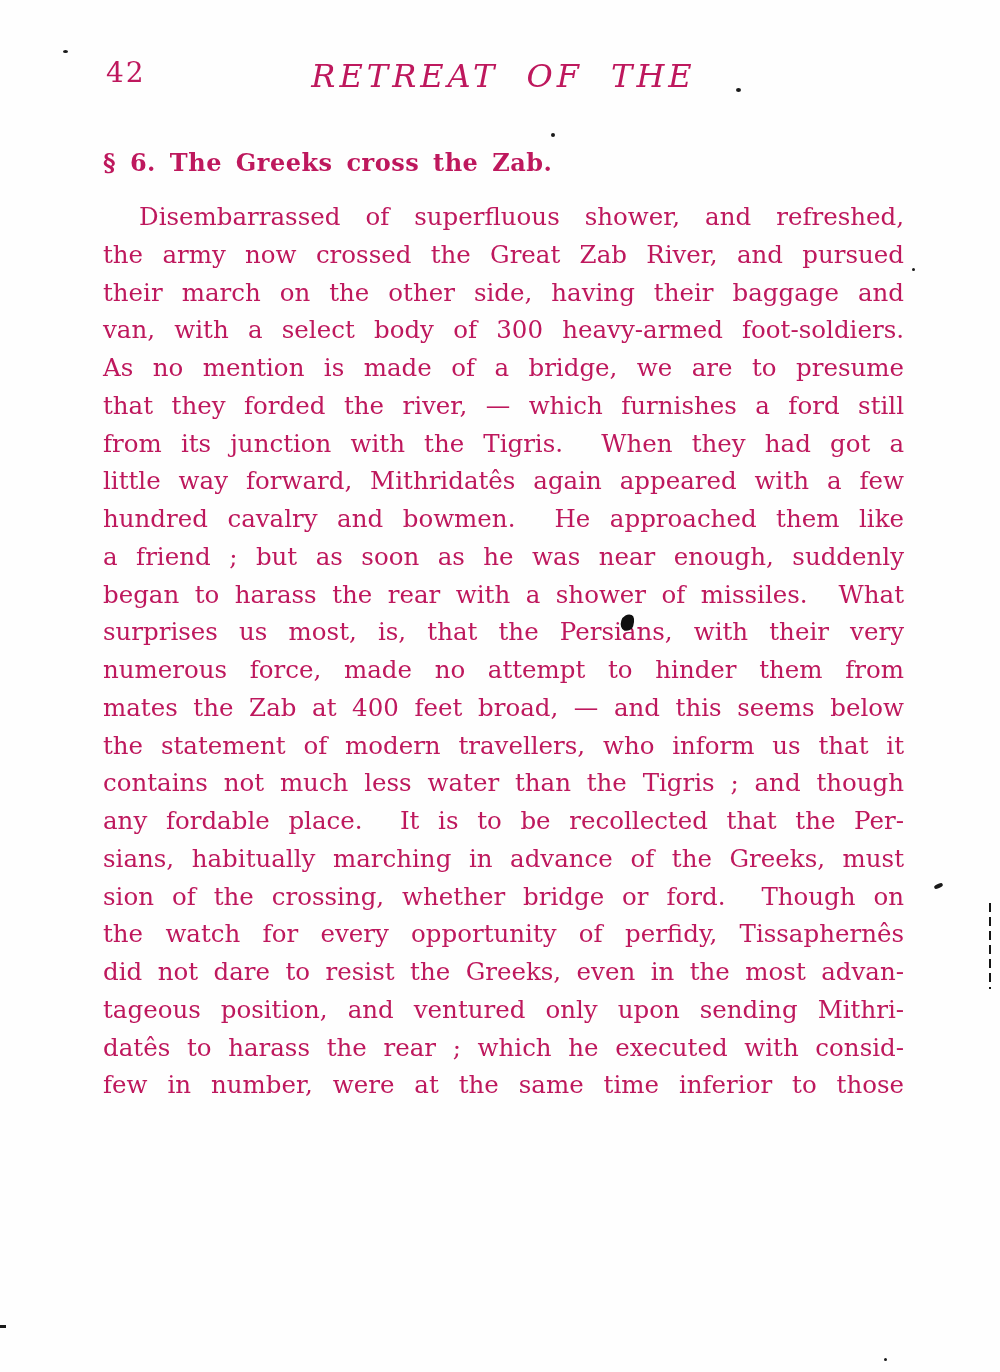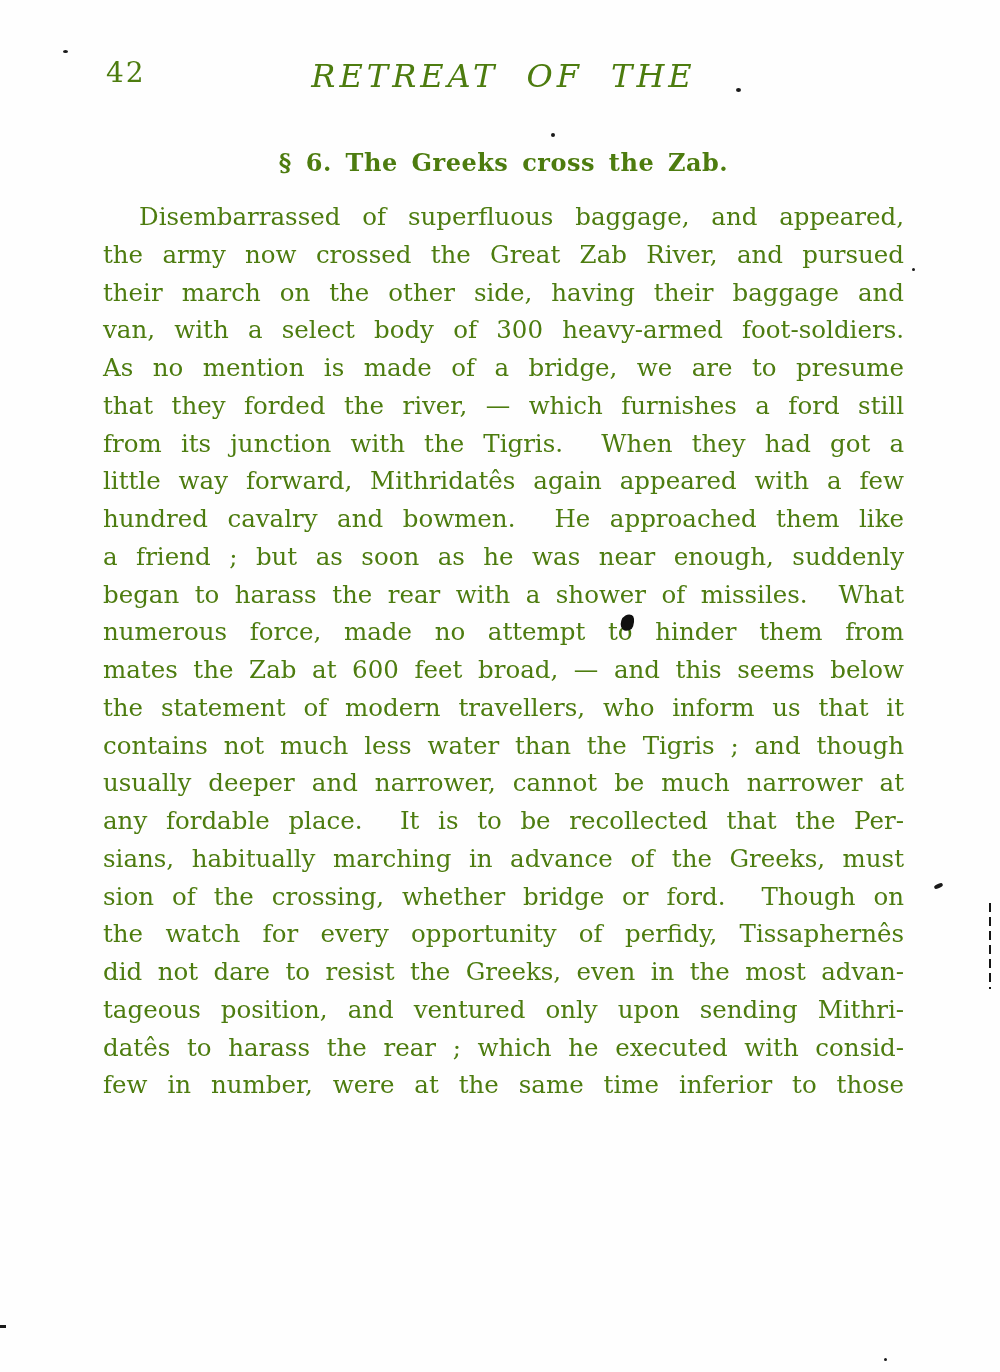--- a/index.html
+++ b/index.html
@@ -1,39 +1,39 @@
 <!DOCTYPE html>
 <html><head>
 <meta charset="utf-8">
 <style>
   html,body { margin:0; padding:0; background:#e8e8e8; }
   .page {
     position: relative;
     width: 1000px; height: 1372px;
     margin: 0 auto;
     background: #fefefe;
-    color: #4d7c0f;
+    color: #be185d;
     font-family: "DejaVu Serif", serif;
     overflow: hidden;
   }
   .page-number {
     position: absolute; left: 106px; top: 56px;
     font-size: 28px; letter-spacing: 2px;
   }
   .running-head {
     position: absolute; left: 103px; width: 801px; top: 57px;
     text-align: center;
     font-style: italic;
     font-size: 32px;
     letter-spacing: 4px;
     word-spacing: 14px;
   }
   .section-heading {
     position: absolute; left: 103px; width: 801px; top: 148px;
-    text-align: center;
+    text-align: left;
     font-weight: bold;
     font-size: 24px;
     letter-spacing: 0.5px;
     word-spacing: 5px;
   }
   .body-block {
     position: absolute; left: 103px; top: 198px; width: 801px;
   }
   .line {
     height: 37.75px;
@@ -73,36 +73,36 @@
 
 <div class="page">
 
   <div class="page-number">42</div>
 
   <div class="running-head">RETREAT OF THE</div>
 
   <div class="section-heading">§ 6. The Greeks cross the Zab.</div>
 
   <div class="body-block">
-    <div class="line indent">Disembarrassed of superfluous baggage, and appeared,</div>
+    <div class="line indent">Disembarrassed of superfluous shower, and refreshed,</div>
     <div class="line">the army now crossed the Great Zab River, and pursued</div>
     <div class="line">their march on the other side, having their baggage and</div>
     <div class="line">van, with a select body of 300 heavy-armed foot-soldiers.</div>
     <div class="line">As no mention is made of a bridge, we are to presume</div>
     <div class="line">that they forded the river, — which furnishes a ford still</div>
     <div class="line">from its junction with the Tigris.&nbsp; When they had got a</div>
     <div class="line">little way forward, Mithridatês again appeared with a few</div>
     <div class="line">hundred cavalry and bowmen.&nbsp; He approached them like</div>
     <div class="line">a friend ; but as soon as he was near enough, suddenly</div>
     <div class="line">began to harass the rear with a shower of missiles.&nbsp; What</div>
+    <div class="line">surprises us most, is, that the Persians, with their very</div>
     <div class="line">numerous force, made no attempt to hinder them from</div>
-    <div class="line">mates the Zab at 600 feet broad, — and this seems below</div>
+    <div class="line">mates the Zab at 400 feet broad, — and this seems below</div>
     <div class="line">the statement of modern travellers, who inform us that it</div>
     <div class="line">contains not much less water than the Tigris ; and though</div>
-    <div class="line">usually deeper and narrower, cannot be much narrower at</div>
     <div class="line">any fordable place.&nbsp; It is to be recollected that the Per-</div>
     <div class="line">sians, habitually marching in advance of the Greeks, must</div>
     <div class="line">sion of the crossing, whether bridge or ford.&nbsp; Though on</div>
     <div class="line">the watch for every opportunity of perfidy, Tissaphernês</div>
     <div class="line">did not dare to resist the Greeks, even in the most advan-</div>
     <div class="line">tageous position, and ventured only upon sending Mithri-</div>
     <div class="line">datês to harass the rear ; which he executed with consid-</div>
     <div class="line">few in number, were at the same time inferior to those</div>
   </div>
 

